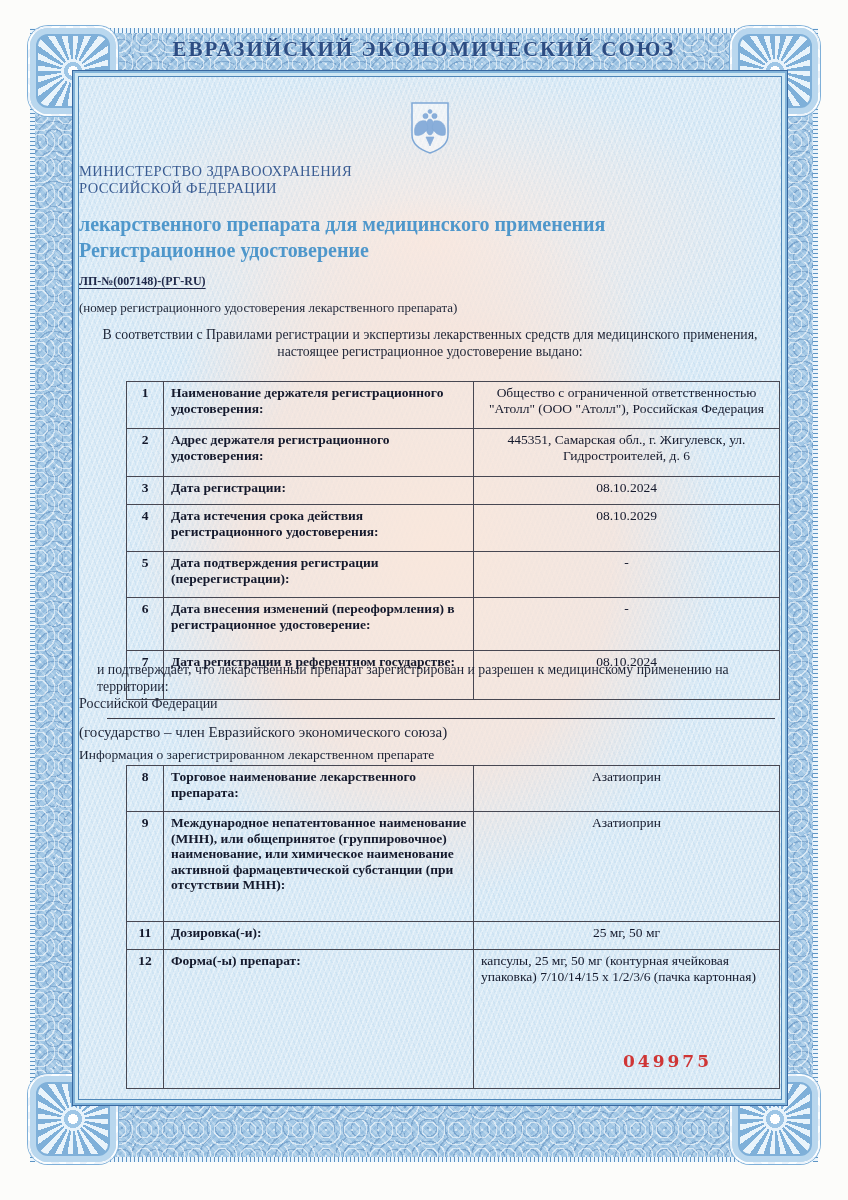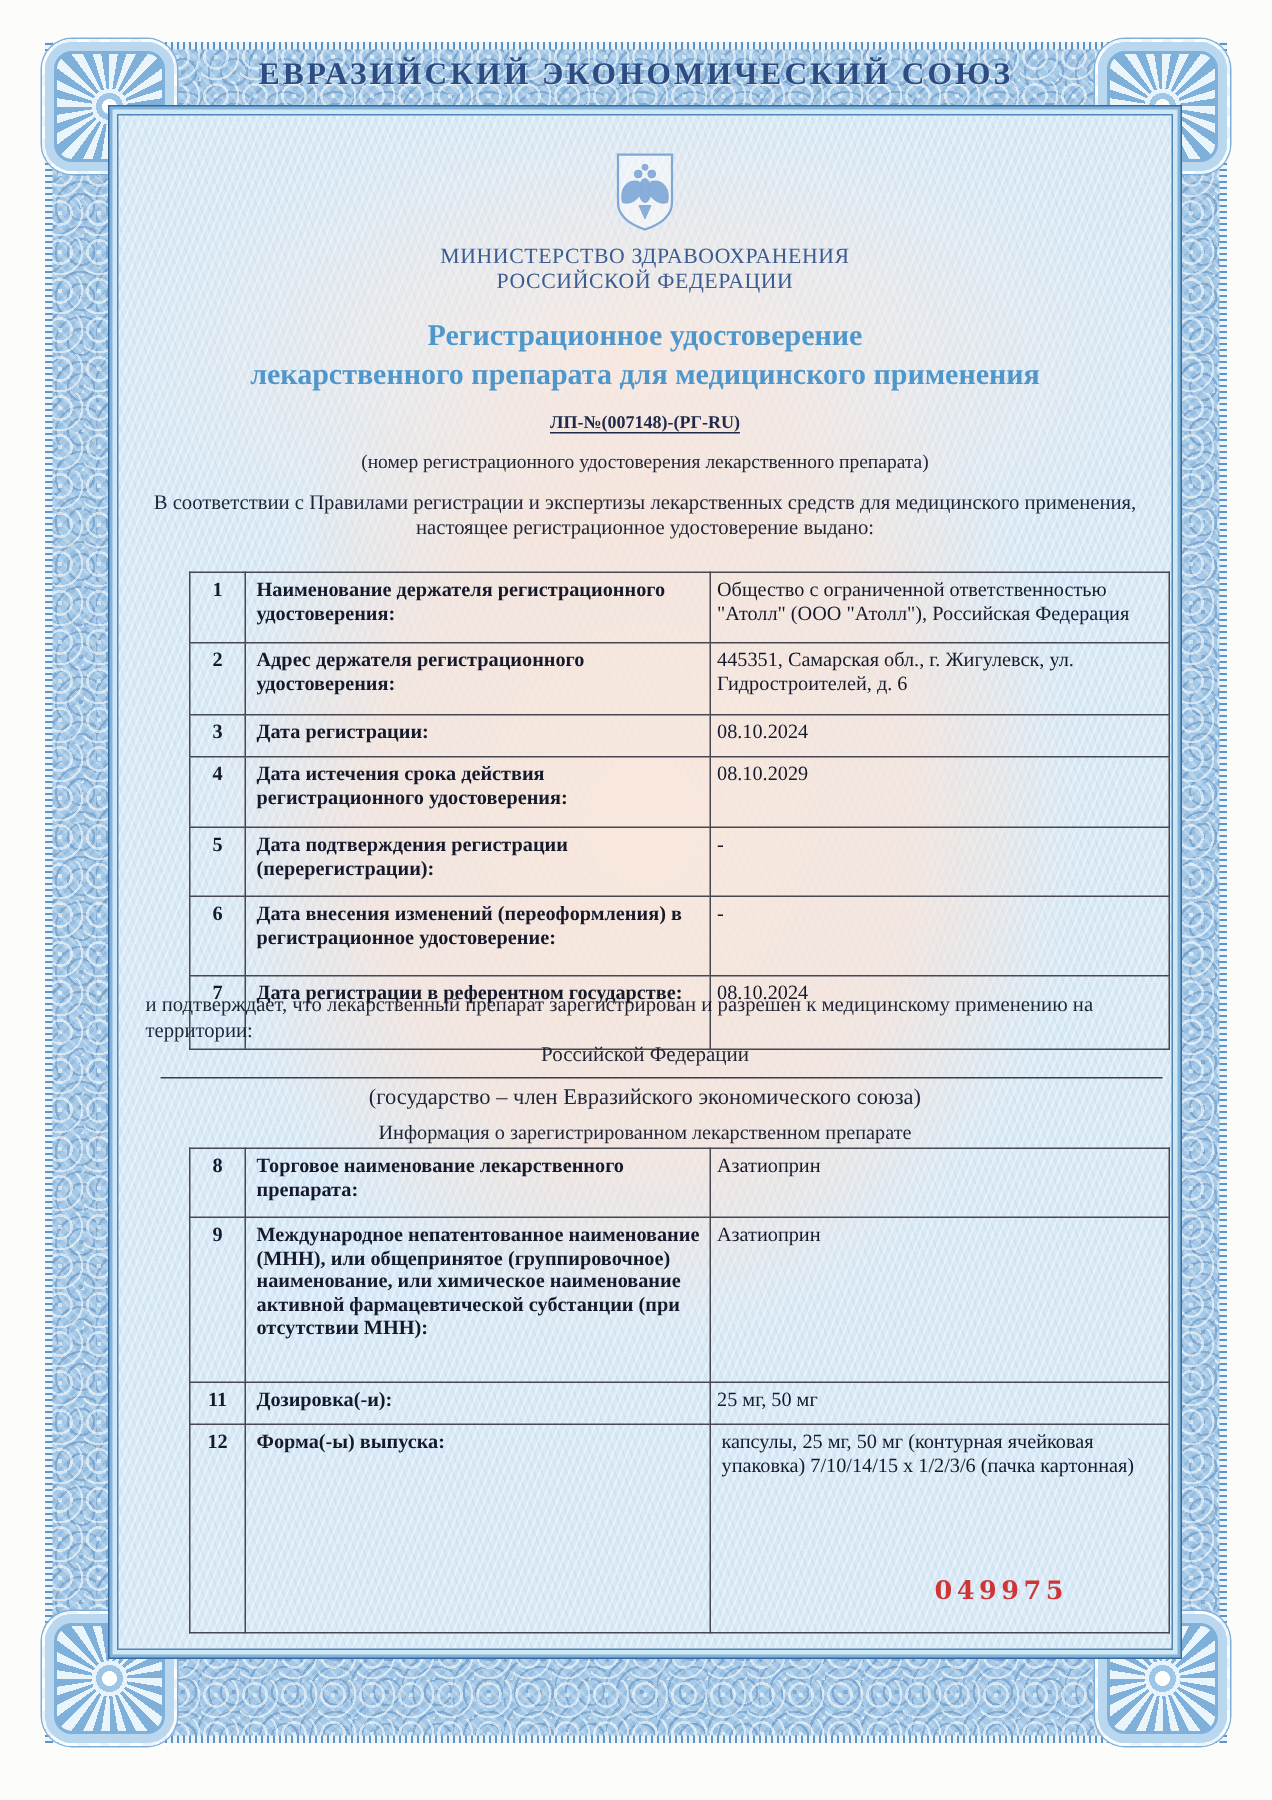--- a/index.html
+++ b/index.html
@@ -51,42 +51,42 @@
     border:1px solid #4e86b8;
     box-shadow:0 0 0 3px #cfe8f4, 0 0 0 5px #82b4da, 0 0 0 6px #39689f;
     background:
       radial-gradient(ellipse 58% 48% at 50% 46%, rgba(250,231,219,0.95) 0%, rgba(249,228,217,0.75) 45%, rgba(249,228,217,0) 72%),
       radial-gradient(ellipse 70% 24% at 50% 16%, rgba(252,233,223,0.85) 0%, rgba(252,233,223,0) 70%),
       repeating-linear-gradient(112deg, rgba(255,255,255,0.35) 0 1.5px, rgba(255,255,255,0) 1.5px 4.5px),
       repeating-linear-gradient(68deg, rgba(170,205,232,0.22) 0 1.5px, rgba(170,205,232,0) 1.5px 5px),
       #d9eaf6;
   }
   .abs{position:absolute;}
-  .center{left:0;right:0;text-align:center;}
+  .center{left:0;right:0;text-align:left;}
   .emblem{top:24px;left:50%;transform:translateX(-50%);}
   .ministry{top:86px;font-size:14.5px;letter-spacing:0.4px;color:#3a5c92;line-height:17px;}
   .doc-title{top:134px;font-size:20px;font-weight:bold;color:#4f97cb;line-height:26px;}
   .reg-num{top:197px;font-size:12px;font-weight:bold;color:#20294a;text-decoration:underline;text-underline-offset:3px;}
   .reg-cap{top:223px;font-size:13px;color:#1d2436;}
   .intro{top:249px;left:21px;width:660px;font-size:13.8px;color:#1d2436;text-align:center;line-height:17px;}
   .confirm{top:584px;left:18px;width:668px;font-size:13.8px;color:#1d2436;text-align:left;line-height:17px;}
   .territory{top:619px;font-size:14px;color:#1d2436;}
   .territory-line{top:641px;left:28px;right:6px;border-bottom:1.5px solid #3c3c48;height:0;}
   .territory-cap{top:647px;font-size:15px;color:#1d2436;}
   .info-head{top:670px;font-size:13.5px;color:#1d2436;}
   
   table.doc-table{
     position:absolute;left:47px;width:654px;border-collapse:collapse;
     font-size:13.5px;color:#14192c;border:1.5px solid #474752;table-layout:fixed;
   }
   .t1{top:304px;} .t2{top:688px;}
   .doc-table td{border:1px solid #474752;vertical-align:top;line-height:15.5px;padding:2px 4px;}
   .doc-table .num{width:28px;text-align:center;font-weight:bold;padding-top:3px;}
   .doc-table .lab{width:296px;font-weight:bold;padding:3px 6px 2px 7px;}
-  .doc-table .val{text-align:left;padding-top:3px;}
+  .doc-table .val{text-align:center;padding-top:3px;}
   .doc-table .val.left{text-align:left;padding-left:7px;}
   tr.rh41>td{height:41px;} tr.rh42>td{height:42px;} tr.rh22>td{height:22px;}
   tr.rh40>td{height:40px;} tr.rh47>td{height:47px;} tr.rh43>td{height:43px;}
   tr.rh104>td{height:104px;} tr.rh133>td{height:133px;}
   .serial{
     top:974px;left:544px;font-size:17px;font-weight:bold;letter-spacing:3px;
     color:#cf3535;font-family:"DejaVu Serif", serif;
   }
 </style>
 </head>
@@ -120,22 +120,22 @@
       </g>
     </svg>
   </div>
 
   <div class="abs center ministry">
     <div>МИНИСТЕРСТВО ЗДРАВООХРАНЕНИЯ</div>
     <div>РОССИЙСКОЙ ФЕДЕРАЦИИ</div>
   </div>
 
   <div class="abs center doc-title">
+    <div>лекарственного препарата для медицинского применения</div>
     <div>Регистрационное удостоверение</div>
-    <div>лекарственного препарата для медицинского применения</div>
   </div>
 
   <div class="abs center reg-num">ЛП-№(007148)-(РГ-RU)</div>
   <div class="abs center reg-cap">(номер регистрационного удостоверения лекарственного препарата)</div>
   <div class="abs intro">В соответствии с Правилами регистрации и экспертизы лекарственных средств для медицинского применения, настоящее регистрационное удостоверение выдано:</div>
 
   <table class="doc-table t1">
     <tbody>
       <tr class="rh41">
         <td class="num">1</td>
@@ -193,20 +193,20 @@
         <td class="lab">Международное непатентованное наименование (МНН), или общепринятое (группировочное) наименование, или химическое наименование активной фармацевтической субстанции (при отсутствии МНН):</td>
         <td class="val">Азатиоприн</td>
       </tr>
       <tr class="rh22">
         <td class="num">11</td>
         <td class="lab">Дозировка(-и):</td>
         <td class="val">25 мг, 50 мг</td>
       </tr>
       <tr class="rh133">
         <td class="num">12</td>
-        <td class="lab">Форма(-ы) выпуска:</td>
+        <td class="lab">Форма(-ы) препарат:</td>
         <td class="val left">капсулы, 25 мг, 50 мг (контурная ячейковая упаковка) 7/10/14/15 х 1/2/3/6 (пачка картонная)</td>
       </tr>
     </tbody>
   </table>
 
   <div class="abs serial">049975</div>
 </div>
 
 </body></html>

